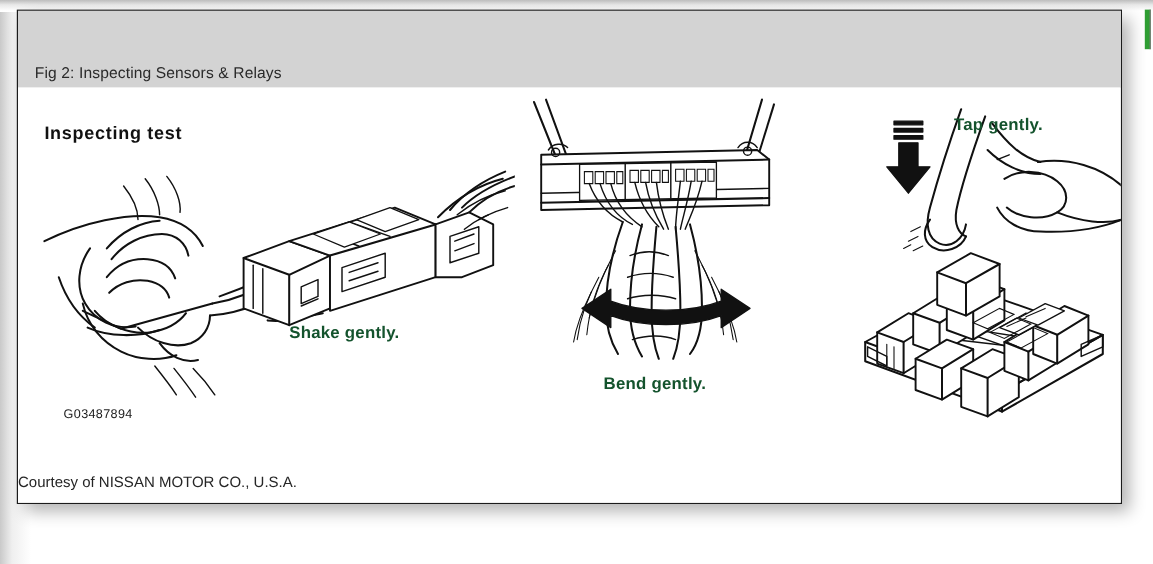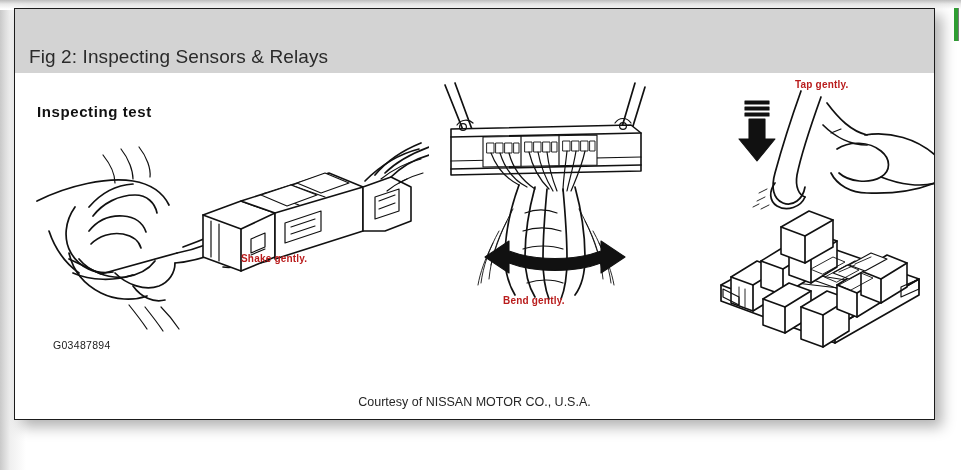--- a/index.html
+++ b/index.html
@@ -50,21 +50,21 @@
     left: 0; top: 0;
     width: 100%;
     height: 64px;
     background: #d3d3d3;
     box-sizing: border-box;
   }
   #figure-title {
     position: absolute;
     left: 14px;
     bottom: 5px;
-    font-size: 19px;
+    font-size: 13px;
     color: #2a2a2a;
     letter-spacing: 0.1px;
     white-space: nowrap;
   }
 
   #figure-body {
     position: absolute;
     left: 0;
     top: 64px;
     width: 100%;
@@ -90,21 +90,20 @@
     color: #1b1b1b;
     letter-spacing: 0.3px;
     margin-left: 16px;
   }
 
   #figure-courtesy {
     position: absolute;
     left: 0;
     top: 322px;
     width: 100%;
-    text-align: center;
     font-size: 12.5px;
     color: #262626;
   }
 
   
   .pane {
     position: absolute;
     top: 0;
   }
   #pane-shake { left: 14px;  top: 8px;  width: 400px; height: 280px; }
@@ -115,25 +114,26 @@
 
   .ink     { fill: none; stroke: #111111; stroke-width: 1.7; stroke-linejoin: round; stroke-linecap: round; }
   .ink-thin{ fill: none; stroke: #111111; stroke-width: 1.2; stroke-linejoin: round; stroke-linecap: round; }
   .ink-fine{ fill: none; stroke: #111111; stroke-width: 0.9; stroke-linecap: round; }
   .solid   { fill: #111111; stroke: #111111; stroke-width: 1.1; stroke-linejoin: round; }
   .white   { fill: #ffffff; stroke: #111111; stroke-width: 1.6; stroke-linejoin: round; }
   .white-thin { fill: #ffffff; stroke: #111111; stroke-width: 1.1; stroke-linejoin: round; }
 
   .caption {
     position: absolute;
-    font-size: 10px;
+    font-size: 14px;
     font-weight: bold;
-    color: #b91c1c;
+    color: #14532d;
     letter-spacing: 0.2px;
     white-space: nowrap;
+    margin-top: 16px;
   }
   #caption-shake { left: 212px; top: 172px; }
   #caption-bend  { left: 68px;  top: 214px; }
   #caption-tap   { left: 90px;  top: 6px;   }
 
   
   #green-strip {
     position: absolute;
     left: 954px;
     top: 8px;

